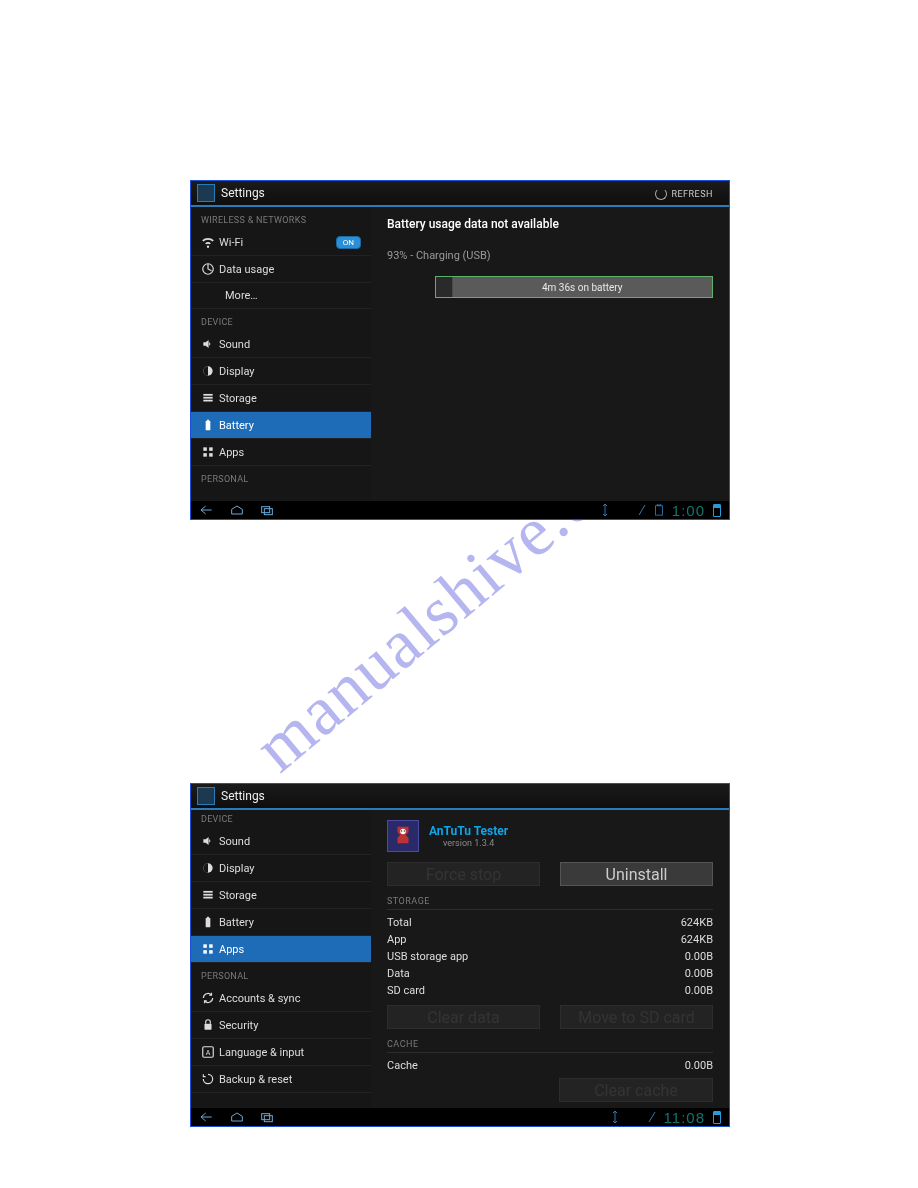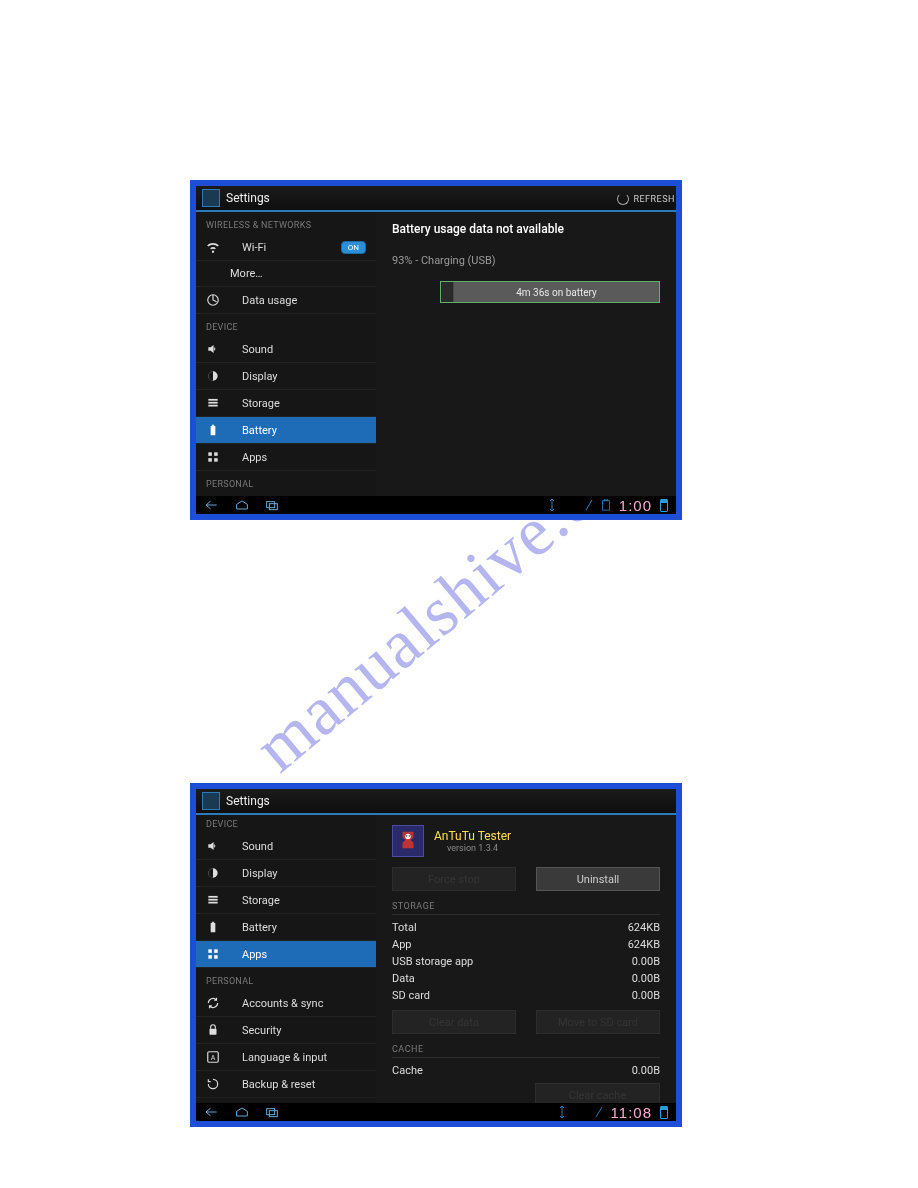--- a/index.html
+++ b/index.html
@@ -12,23 +12,23 @@
     overflow: hidden;
   }
   .page {
     width: 918px;
     height: 1188px;
     background: #fff;
     position: relative;
   }
   .screenshot {
     position: absolute;
-    width: 492px;
+    width: 540px;
     background: #111;
-    border: 6px solid #1d4ed8;
+    border: 1px solid #1d4ed8;
     color: #e0e0e0;
     font-size: 11px;
   }
   .ss1 { top: 180px; left: 190px; height: 340px; }
   .ss2 { top: 783px; left: 190px; height: 344px; }
 
   
   .actionbar {
     height: 26px;
     background: linear-gradient(#1b1b1b,#0e0e0e);
@@ -39,21 +39,21 @@
     position: relative;
   }
   .actionbar .app-icon {
     width: 18px; height: 18px;
     background: #1b3a52;
     border: 1px solid #2a7bb7;
     margin-right: 6px;
   }
   .actionbar .title { color: #eee; font-size: 12px; }
   .actionbar .refresh {
-    position: absolute; right: 1px; top: 0; height: 26px;
+    position: absolute; right: 16px; top: 0; height: 26px;
     display: flex; align-items: center; gap: 4px;
     color: #ccc; font-size: 9px; letter-spacing: 0.5px;
   }
   .actionbar .refresh .ricon {
     width: 12px; height: 12px;
     border: 1.5px solid #aaa; border-top-color: transparent;
     border-radius: 50%;
   }
 
   
@@ -76,21 +76,21 @@
     font-size: 9px;
     padding: 8px 10px 4px 10px;
     letter-spacing: 0.3px;
   }
   .sidebar-item {
     display: flex;
     align-items: center;
     padding: 6px 10px;
     color: #ddd;
     font-size: 11px;
-    gap: 22px;
+    gap: 4px;
     border-bottom: 1px solid #222;
   }
   .sidebar-item.selected {
     background: #1e6bb8;
     color: #fff;
   }
   .sidebar-item .icon {
     width: 14px; height: 14px;
     display: inline-flex; align-items: center; justify-content: center;
   }
@@ -126,30 +126,30 @@
   }
 
   
   .app-header { display: flex; gap: 10px; align-items: center; margin-bottom: 10px; }
   .app-icon-big {
     width: 32px; height: 32px; background: #2a2a6a;
     border: 1px solid #4a4aa0;
     display:flex;align-items:center;justify-content:center;
   }
   .app-icon-big svg { width: 22px; height: 22px; }
-  .app-name { color: #fde047; font-size: 12px; font-weight: 400; }
+  .app-name { color: #0ea5e9; font-size: 12px; font-weight: 700; }
   .app-version { color: #8a8a8a; font-size: 9px; text-align: center; }
   .btn-row { display: flex; gap: 20px; margin-bottom: 10px; }
   .btn {
     flex: 1;
     height: 24px;
     background: #3a3a3a;
     border: 1px solid #555;
     color: #ccc;
-    font-size: 11px;
+    font-size: 16px;
     display: flex; align-items: center; justify-content: center;
   }
   .btn.disabled { opacity: 0.35; color: #666; }
   .sec-title {
     color: #7a7a7a; font-size: 9px; letter-spacing: 0.5px;
     margin: 8px 0 4px 0;
     border-bottom: 1px solid #2c2c2c;
     padding-bottom: 3px;
   }
   .kv { display: flex; justify-content: space-between; color: #ddd; font-size: 11px; padding: 2px 0; }
@@ -172,21 +172,21 @@
   }
   .navbar .status {
     margin-left: auto;
     display: flex; align-items: center; gap: 8px;
     color: #2a7bb7;
     font-size: 10px;
   }
   .navbar .clock {
     font-family: "Helvetica Neue", Arial, sans-serif;
     font-size: 15px; letter-spacing: 1px;
-    color: #f9a8d4;
+    color: #0f766e;
   }
   .navbar .batt {
     width: 8px; height: 13px; border: 1px solid #2a9bd8; border-radius: 1px;
     position: relative; background: linear-gradient(#2a9bd8 30%, transparent 30%);
   }
 
   
   .watermark {
     position: absolute;
     top: 50%;
@@ -227,32 +227,32 @@
           <span class="icon">
             <svg viewBox="0 0 24 24" width="14" height="14" fill="#ddd">
                 <path d="M12 18a2 2 0 100 4 2 2 0 000-4zm-5-4a8 8 0 0110 0l-2 2a5 5 0 00-6 0zM2 9a15 15 0 0120 0l-2 2a12 12 0 00-16 0z"></path>
               </svg>
           </span>
           <span>Wi-Fi</span>
           <span class="spacer"></span>
           <span class="toggle-on">ON</span>
         </div>
 
-        <div class="sidebar-item indent">
-          <span>More…</span>
-        </div>
-
         <div class="sidebar-item">
           <span class="icon">
             <svg viewBox="0 0 24 24" width="14" height="14" fill="none" stroke="#ddd" stroke-width="2">
                 <circle cx="12" cy="12" r="9"></circle>
                 <path d="M12 3v9l6 3" stroke="#ddd"></path>
               </svg>
           </span>
           <span>Data usage</span>
+        </div>
+
+        <div class="sidebar-item indent">
+          <span>More…</span>
         </div>
 
         <div class="section-header">DEVICE</div>
 
         <div class="sidebar-item">
           <span class="icon">
             <svg viewBox="0 0 24 24" width="14" height="14" fill="#ddd">
                 <path d="M4 9v6h4l5 4V5L8 9H4zm12 3a3 3 0 00-2-2.8v5.6A3 3 0 0016 12z"></path>
               </svg>
           </span>

